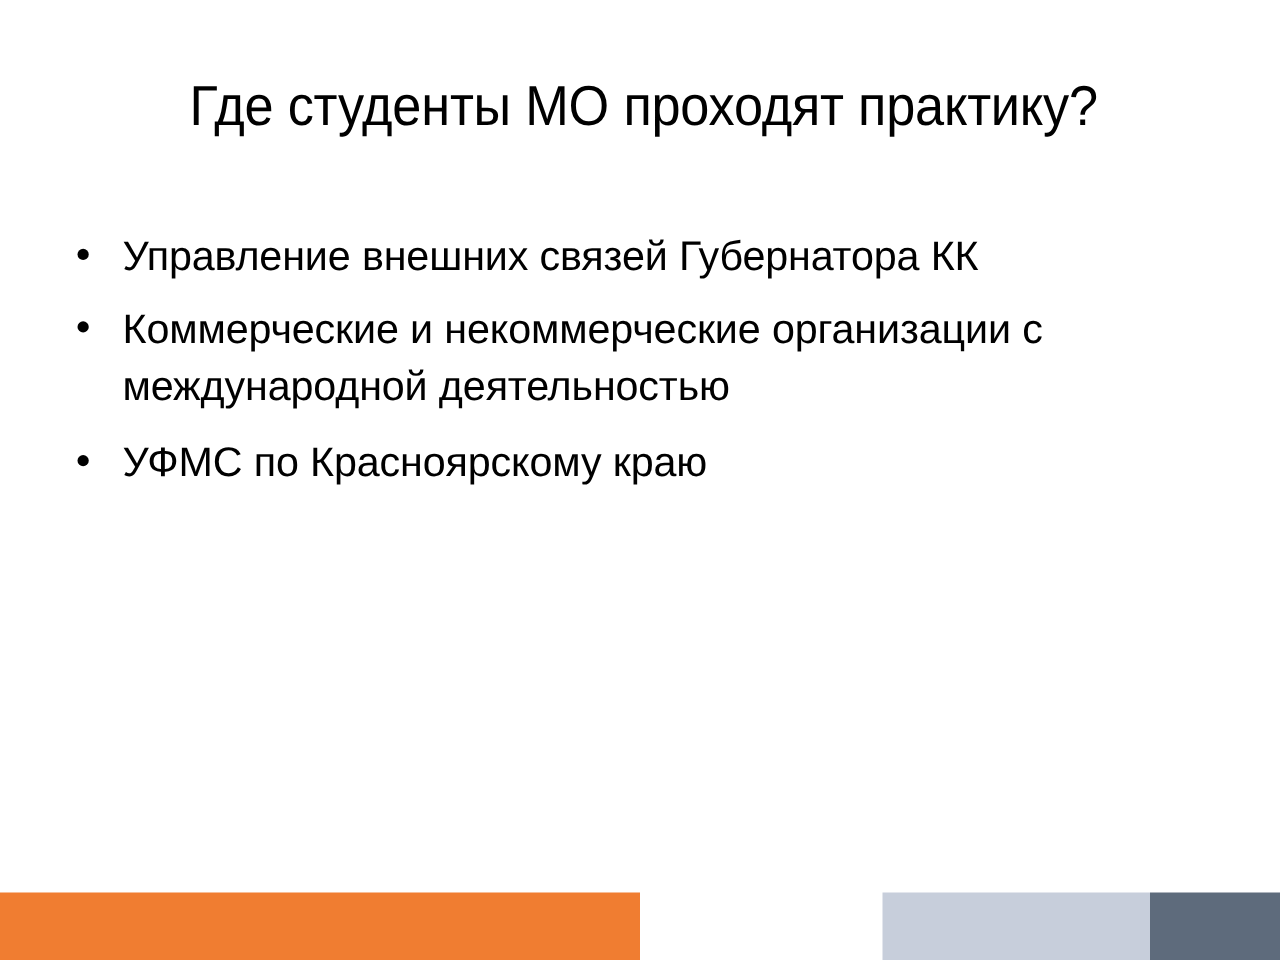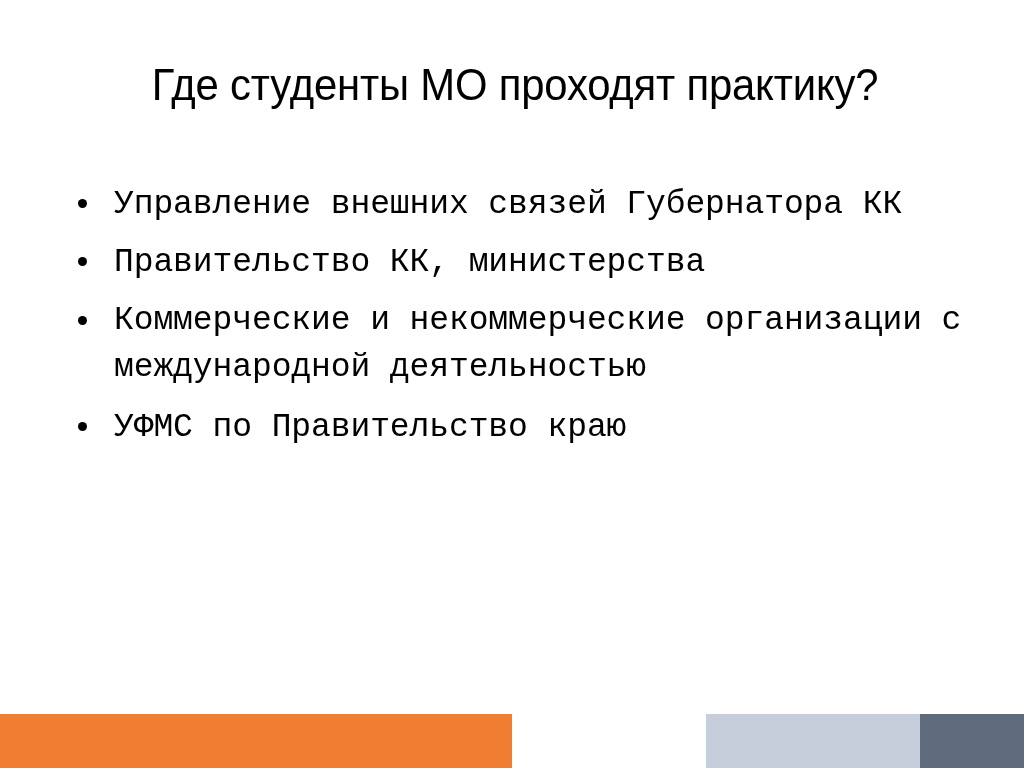--- a/index.html
+++ b/index.html
@@ -36,27 +36,26 @@
     color: #000000;
     letter-spacing: -0.2px;
     transform: scaleX(0.93);
     transform-origin: 50% 0;
     white-space: pre-line;
   }
 
   
   .bullet-list {
     position: absolute;
-    left: 62px;
+    left: 46px;
     top: 182px;
     width: 950px;
     margin: 0;
     padding: 0;
     list-style: none;
-    font-family: Liberation Mono, monospace;
   }
 
   .bullet-item {
     position: relative;
     padding-left: 52px;
     margin: 0 0 12px 0;
     font-size: 33px;
     line-height: 1.40;
     color: #000000;
     letter-spacing: -0.1px;
@@ -120,35 +119,31 @@
 
   <h1 class="slide-title">Где студенты МО проходят практику?</h1>
 
   <ul class="bullet-list">
 
     <li class="bullet-item">
       <span class="bullet-marker"></span>
       <span class="bullet-text">Управление внешних связей Губернатора КК</span>
     </li>
 
-    <li class="bullet-item">
-      <span class="bullet-marker"></span>
-      <span class="bullet-text">Правительство КК, министерства</span>
-    </li>
 
 
     <li class="bullet-item two-line">
       <span class="bullet-marker"></span>
       <span class="bullet-text">Коммерческие и некоммерческие организации с международной деятельностью</span>
     </li>
 
 
     <li class="bullet-item">
       <span class="bullet-marker"></span>
-      <span class="bullet-text">УФМС по Правительство краю</span>
+      <span class="bullet-text">УФМС по Красноярскому краю</span>
     </li>
 
   </ul>
 
   <div class="footer-bars">
     <div class="bar bar-orange" style="background: rgb(240, 125, 49);"></div>
     <div class="bar bar-light" style="background: rgb(199, 206, 219);"></div>
     <div class="bar bar-dark" style="background: rgb(94, 107, 124);"></div>
   </div>
 

